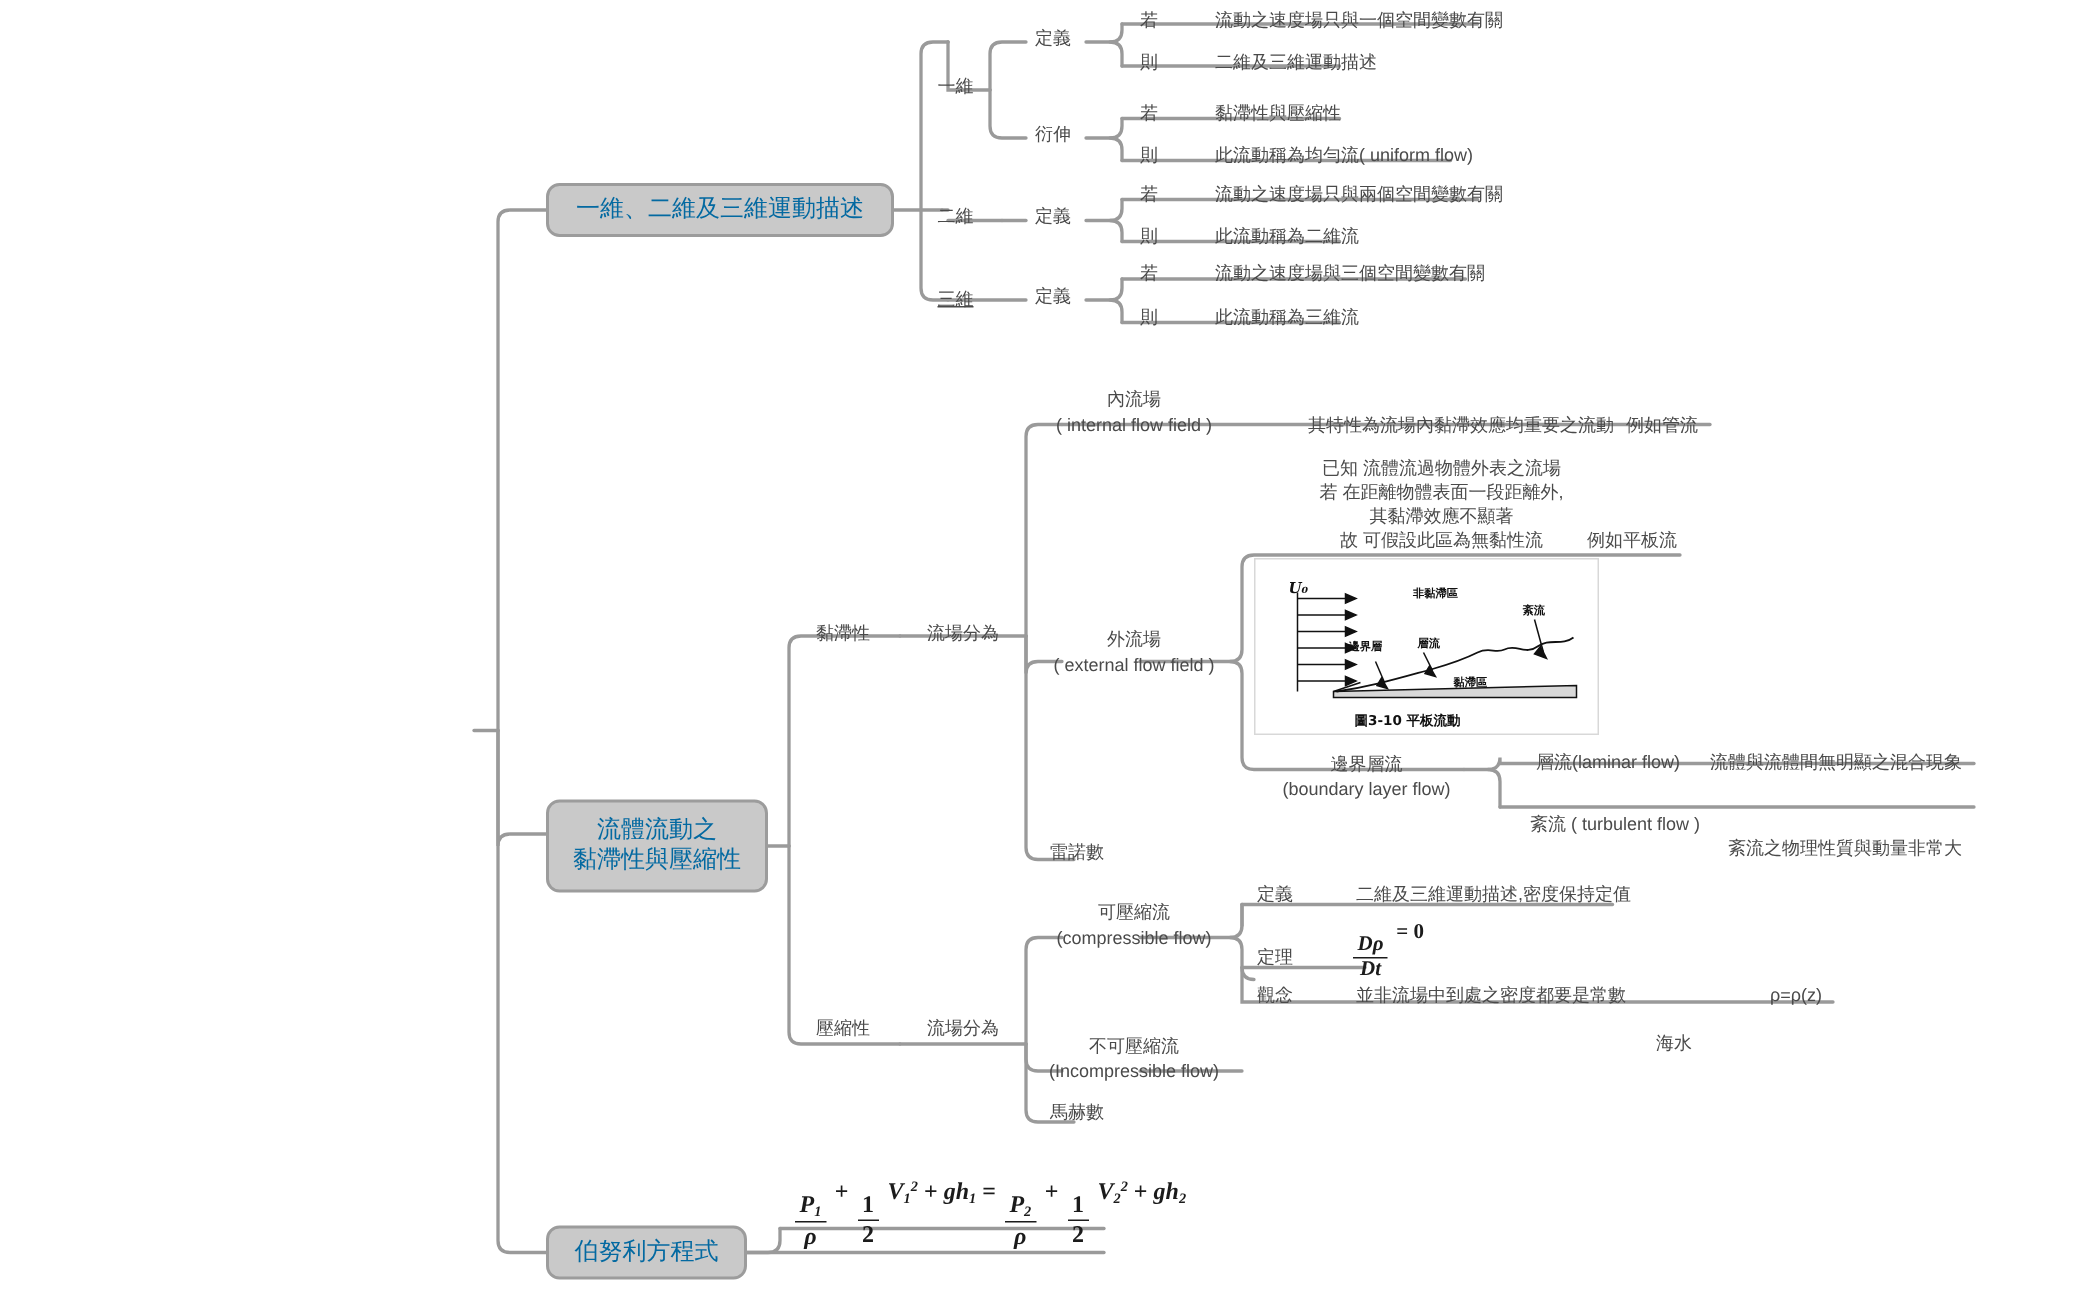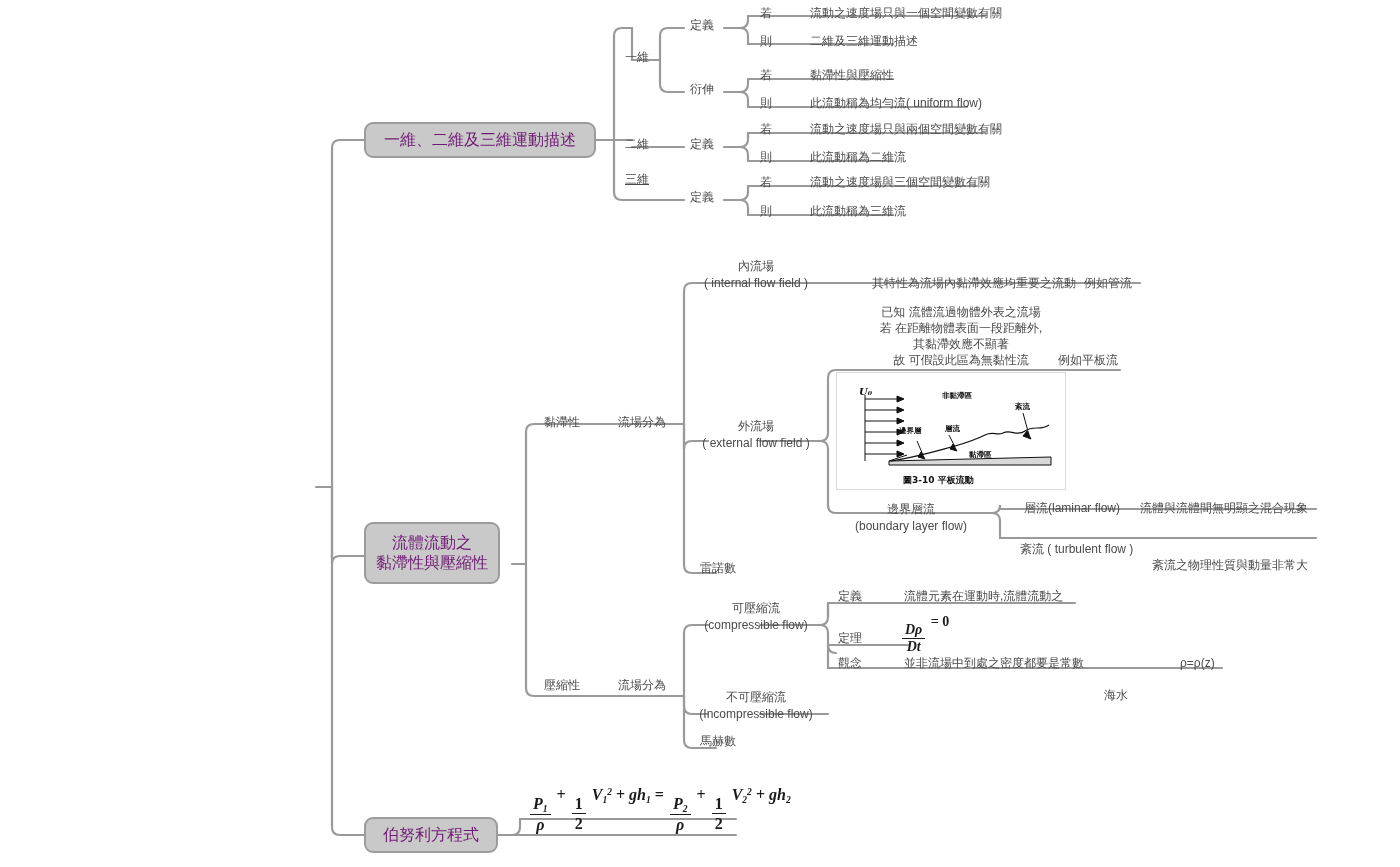--- a/index.html
+++ b/index.html
@@ -2,21 +2,21 @@
 <html><head>
 <meta charset="utf-8">
 <style>
   html,body{margin:0;padding:0;background:#ffffff;}
   body{font-family:"Liberation Sans","DejaVu Sans",sans-serif;}
   #stage{position:relative;width:1400px;height:867px;overflow:hidden;background:#fff;}
   #links{position:absolute;left:0;top:0;width:1400px;height:867px;}
 
   .node{position:absolute;box-sizing:border-box;display:flex;align-items:center;
         justify-content:center;text-align:center;border-radius:9px;
-        border:2px solid #9a9a9a;color:#701a75;line-height:1.25;}
+        border:2px solid #9a9a9a;color:#0369a1;line-height:1.25;}
   .root{background:#a3a3a3;border-color:#8d8d8d;font-size:27px;color:#2b2b2b;}
   .branch{background:#c9c9c9;border-color:#9c9c9c;font-size:16px;}
 
   .lbl{position:absolute;color:#4a4a4a;font-size:12.5px;line-height:1.32;
        white-space:pre;}
   .lbl.c{text-align:center;}
   .lbl.l{text-align:left;}
   .sz12{font-size:12px;}
 
   
@@ -117,32 +117,32 @@
       <path d="M520 819 H736"></path>
       <path d="M498 835 H736"></path>
     </g>
   </svg>
 
 
   <div class="node branch" style="left:364px;top:122px;width:232px;height:36px;">
     <span>一維、二維及三維運動描述</span>
   </div>
 
-  <div class="node branch" style="left:364px;top:522px;width:136px;height:62px;white-space:pre-line;">
+  <div class="node branch" style="left:364px;top:533px;width:148px;height:62px;white-space:pre-line;">
     <span>流體流動之
 黏滯性與壓縮性</span>
   </div>
 
   <div class="node branch" style="left:364px;top:817px;width:134px;height:36px;">
     <span>伯努利方程式</span>
   </div>
 
   <div class="lbl c sz12" style="left:616px;top:50px;width:42px;">一維</div>
   <div class="lbl c sz12" style="left:616px;top:137px;width:42px;">二維</div>
-  <div class="lbl c sz12" style="left:616px;top:172px;width:42px;text-decoration:underline;">三維</div>
+  <div class="lbl c sz12" style="left:616px;top:192px;width:42px;text-decoration:underline;">三維</div>
 
   <div class="lbl c sz12" style="left:680px;top:18px;width:44px;">定義</div>
   <div class="lbl c sz12" style="left:680px;top:82px;width:44px;">衍伸</div>
   <div class="lbl c sz12" style="left:680px;top:137px;width:44px;">定義</div>
   <div class="lbl c sz12" style="left:680px;top:190px;width:44px;">定義</div>
 
   <div class="lbl l sz12" style="left:760px;top:6px;">若</div>
   <div class="lbl l sz12" style="left:810px;top:6px;">流動之速度場只與一個空間變數有關</div>
   <div class="lbl l sz12" style="left:760px;top:34px;">則</div>
   <div class="lbl l sz12" style="left:810px;top:34px;">二維及三維運動描述</div>
@@ -240,21 +240,21 @@
 
   <div class="lbl c sz12" style="left:700px;top:601px;width:112px;">可壓縮流</div>
   <div class="lbl c sz12" style="left:690px;top:618px;width:132px;">(compressible flow)</div>
 
   <div class="lbl c sz12" style="left:698px;top:690px;width:116px;">不可壓縮流</div>
   <div class="lbl c sz12" style="left:684px;top:707px;width:144px;">(Incompressible flow)</div>
 
   <div class="lbl l sz12" style="left:700px;top:734px;">馬赫數</div>
 
   <div class="lbl l sz12" style="left:838px;top:589px;">定義</div>
-  <div class="lbl l sz12" style="left:904px;top:589px;">流體元素在運動時,流體流動之</div>
+  <div class="lbl l sz12" style="left:904px;top:589px;">二維及三維運動描述,密度保持定值</div>
 
   <div class="lbl l sz12" style="left:838px;top:631px;">定理</div>
   <div class="mathwrap" style="left:900px;top:614px;font-size:14px;font-weight:bold;">
     <span class="frac">
         <span class="num it">Dρ</span>
         <span class="den it">Dt</span>
       </span>
     <span>= 0</span>
   </div>
 

